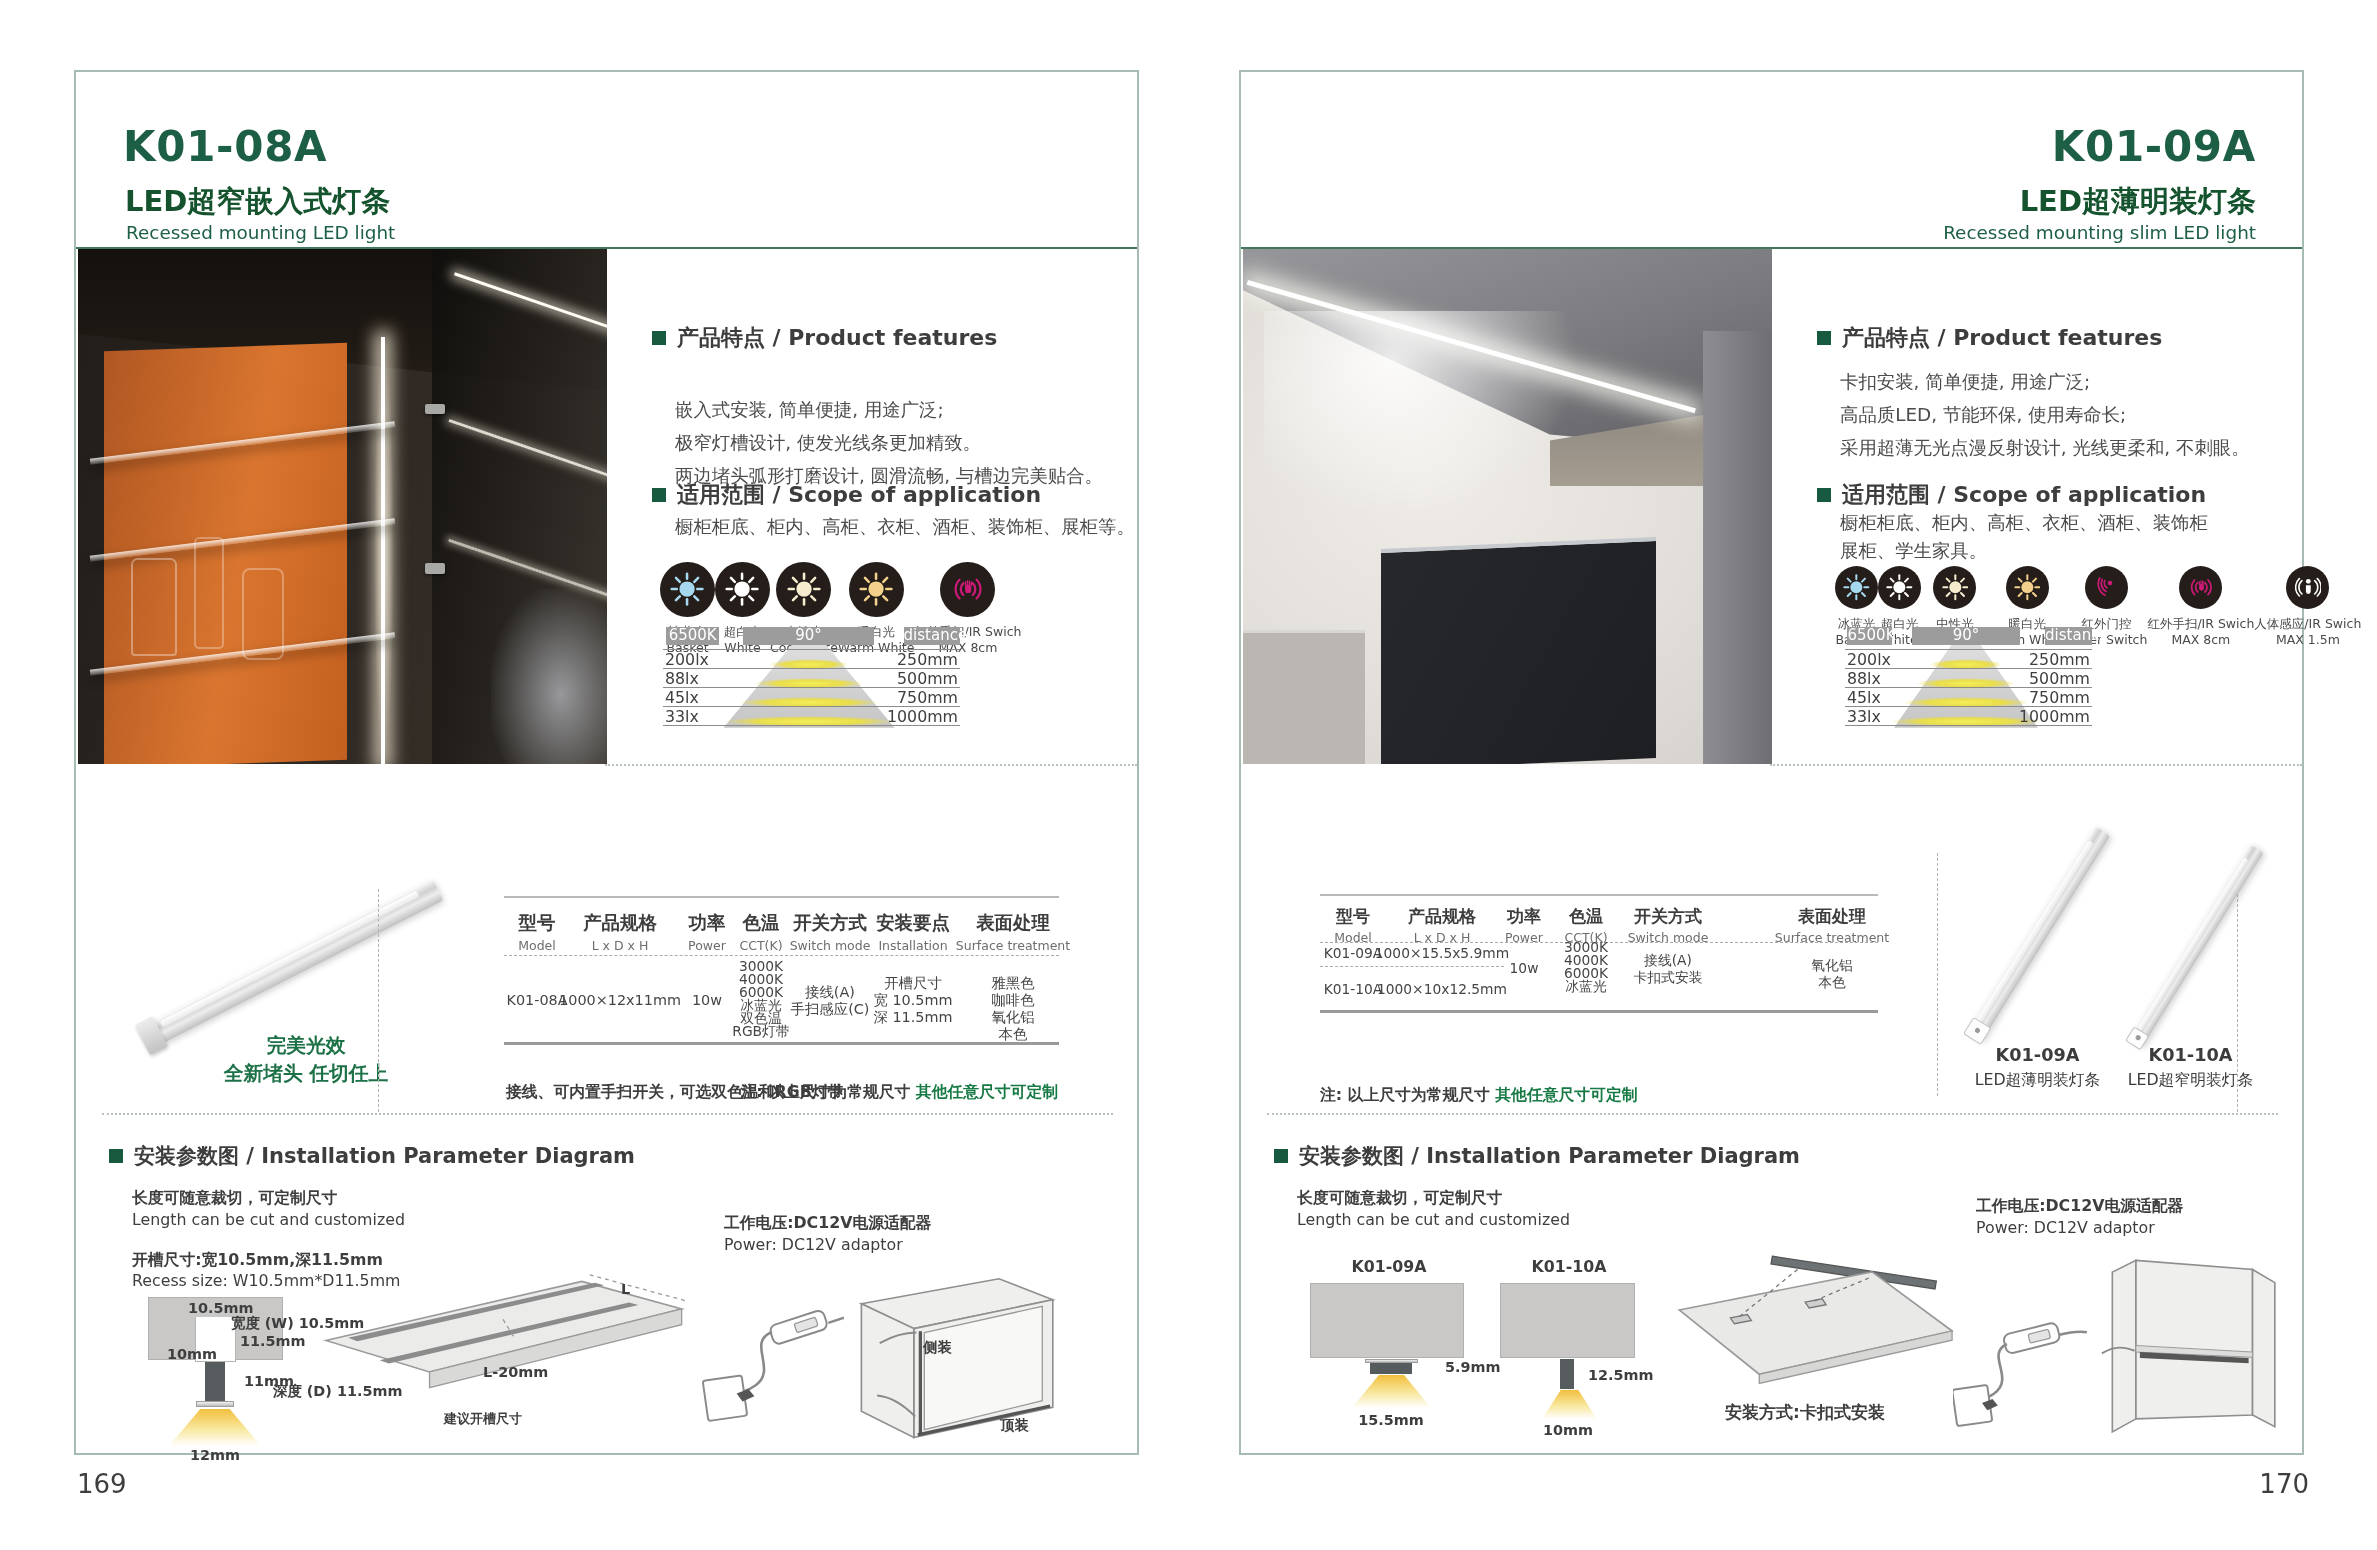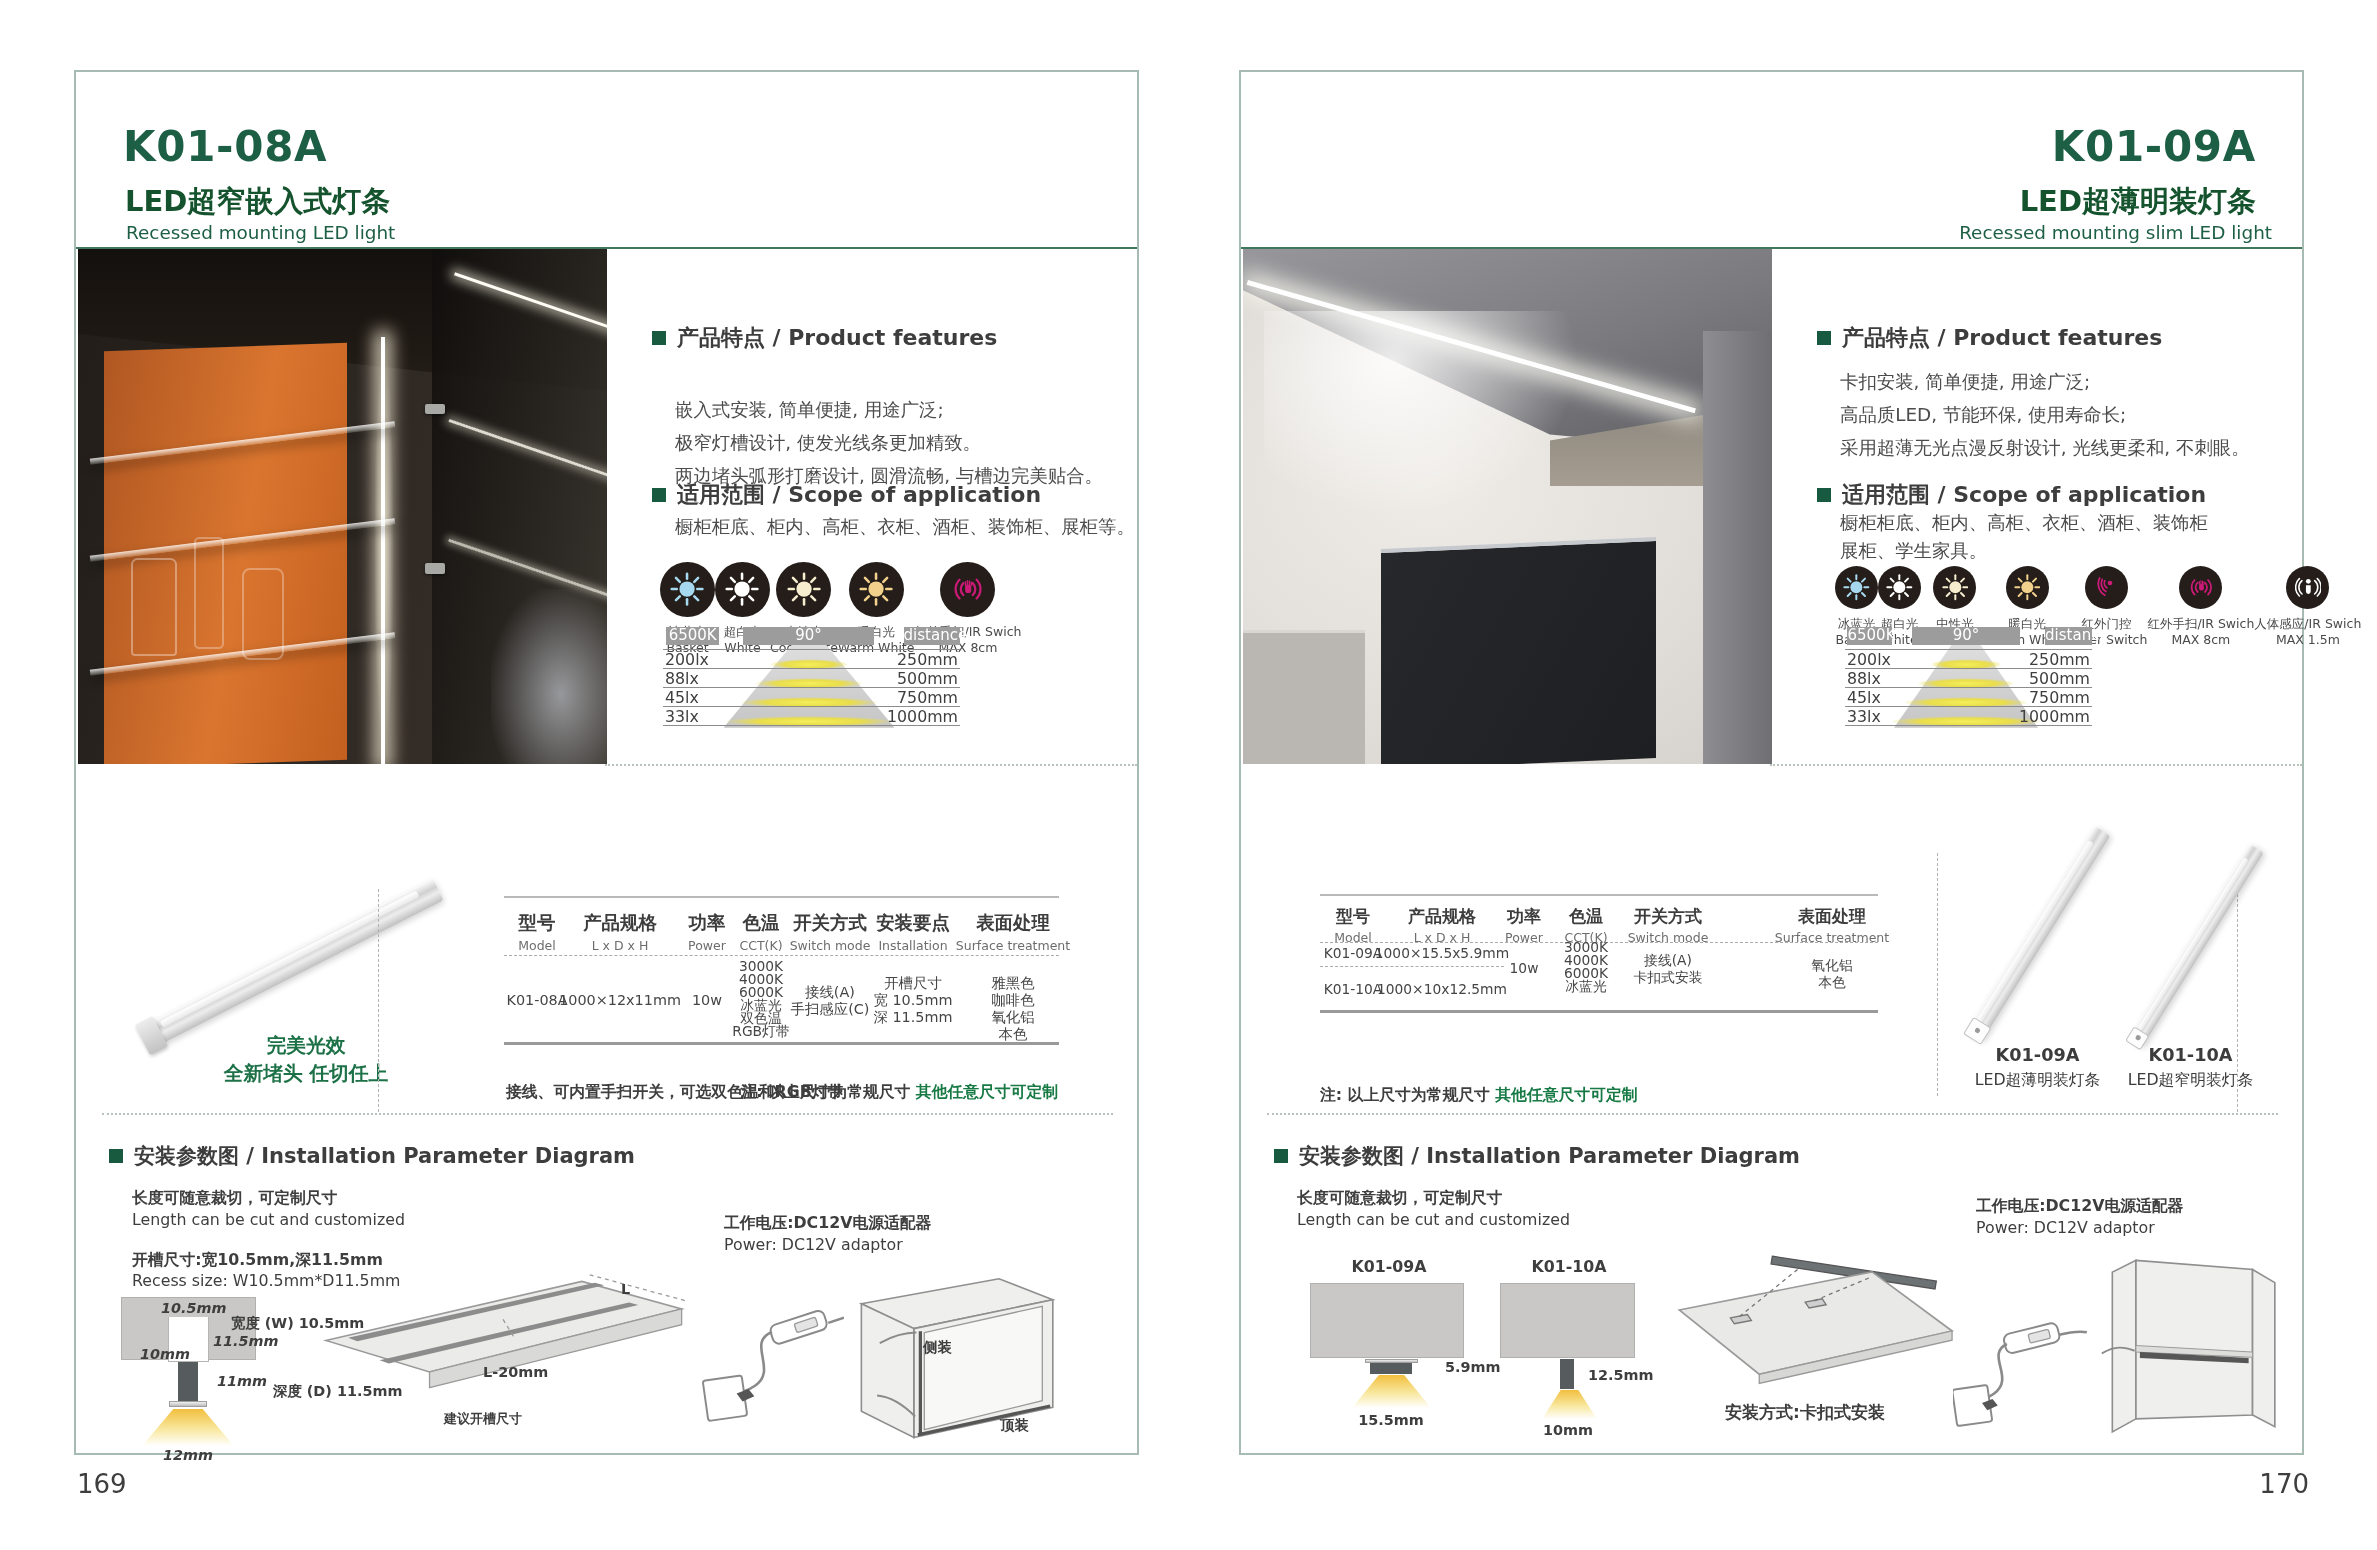--- a/index.html
+++ b/index.html
@@ -344,21 +344,21 @@
   <div class="note" style="left:656px; top:1010px; width:326px; text-align:right;"><span>注: 以上尺寸为常规尺寸 </span><span class="gr">其他任意尺寸可定制</span></div>
 
   <div class="dot-h" style="left:26px; top:1041px; width:1011px;"></div>
 
   <div class="sechead" style="left:33px; top:1070px; font-size:21px;"><span class="sq"></span><span>安装参数图 / Installation Parameter Diagram</span></div>
   <div class="itxt b" style="left:56px; top:1116px;">长度可随意裁切，可定制尺寸</div>
   <div class="itxt" style="left:56px; top:1138px;">Length can be cut and customized</div>
   <div class="itxt b" style="left:56px; top:1178px;">开槽尺寸:宽10.5mm,深11.5mm</div>
   <div class="itxt" style="left:56px; top:1199px;">Recess size: W10.5mm*D11.5mm</div>
 
-  <div class="abs" style="left:25px; top:1216px; width:190px; height:164px;font-style:italic;">
+  <div class="abs" style="left:52px; top:1216px; width:190px; height:164px;">
     <div class="blockg" style="left:19.7px; top:9.2px; width:135px; height:63px;"></div>
     <div class="notch" style="left:67px; top:29px; width:41px; height:45px;"></div>
     <div class="dim" style="left:60px; top:11.8px;">10.5mm</div>
     <div class="dim" style="left:112px; top:45px;">11.5mm</div>
     <div class="dim" style="left:39px; top:58px;">10mm</div>
     <div class="fixd" style="left:77px; top:74px; width:19.7px; height:41px;"></div>
     <div class="flange" style="left:68px; top:113px; width:38px; height:5.9px;"></div>
     <div class="dim" style="left:116px; top:85px;">11mm</div>
     <div class="glow" style="left:41px; top:121px; width:92px; height:37px;"></div>
     <div class="dim dimc" style="left:87px; top:159px;">12mm</div>
@@ -404,21 +404,21 @@
   </svg>
   <div class="dim" style="left:847px; top:1266px;">侧装</div>
   <div class="dim" style="left:924px; top:1344px;">顶装</div>
 </div>
 <div class="pagenum" style="left:77px; top:1469px;">169</div>
 
 <div class="page" style="left:1239px;">
 
   <div class="model" style="right:46px; top:50px; text-align:right;">K01-09A</div>
   <div class="tcn" style="right:46px; top:110px; text-align:right;">LED超薄明装灯条</div>
-  <div class="ten" style="right:30px; top:150px; text-align:left;">Recessed mounting slim LED light</div>
+  <div class="ten" style="right:46px; top:150px; text-align:left;">Recessed mounting slim LED light</div>
   <div class="hr" style="top:175px;"></div>
 
   <div class="photo" style="width:529px;">
     <div style="inset:0; background:radial-gradient(ellipse at 35% 45%,#efece7 0%,#e2dfda 55%,#d4d1cc 100%);"></div>
     <div style="left:0; top:0; width:100%; height:40%; background:linear-gradient(160deg,#97969a 0%,#7b7a7e 55%,#5d5c61 100%); clip-path:polygon(0 0,100% 0,100% 100%,58% 90%,0 20%);"></div>
     <div style="left:58%; top:30%; width:42%; height:16%; background:linear-gradient(180deg,#8d877e,#a59d91); clip-path:polygon(0 45%,100% 0,100% 100%,0 100%);"></div>
     <div style="left:1%; top:6%; width:88%; height:5.3px; background:#ffffff; transform:rotate(16deg); transform-origin:left top; box-shadow:0 0 22px 6.6px rgba(255,255,245,.95);"></div>
     <div style="left:4%; top:12%; width:64%; height:44%; background:radial-gradient(ellipse at 38% 22%,rgba(255,255,255,.85),rgba(255,255,255,0) 62%);"></div>
     <div style="right:0; top:16%; width:13%; height:84%; background:linear-gradient(90deg,#8e8d91,#6f6e73);"></div>
     <div style="left:0; top:74%; width:23%; height:26%; background:#bab7b2; border-top:3.9px solid #d9d7d3;"></div>

